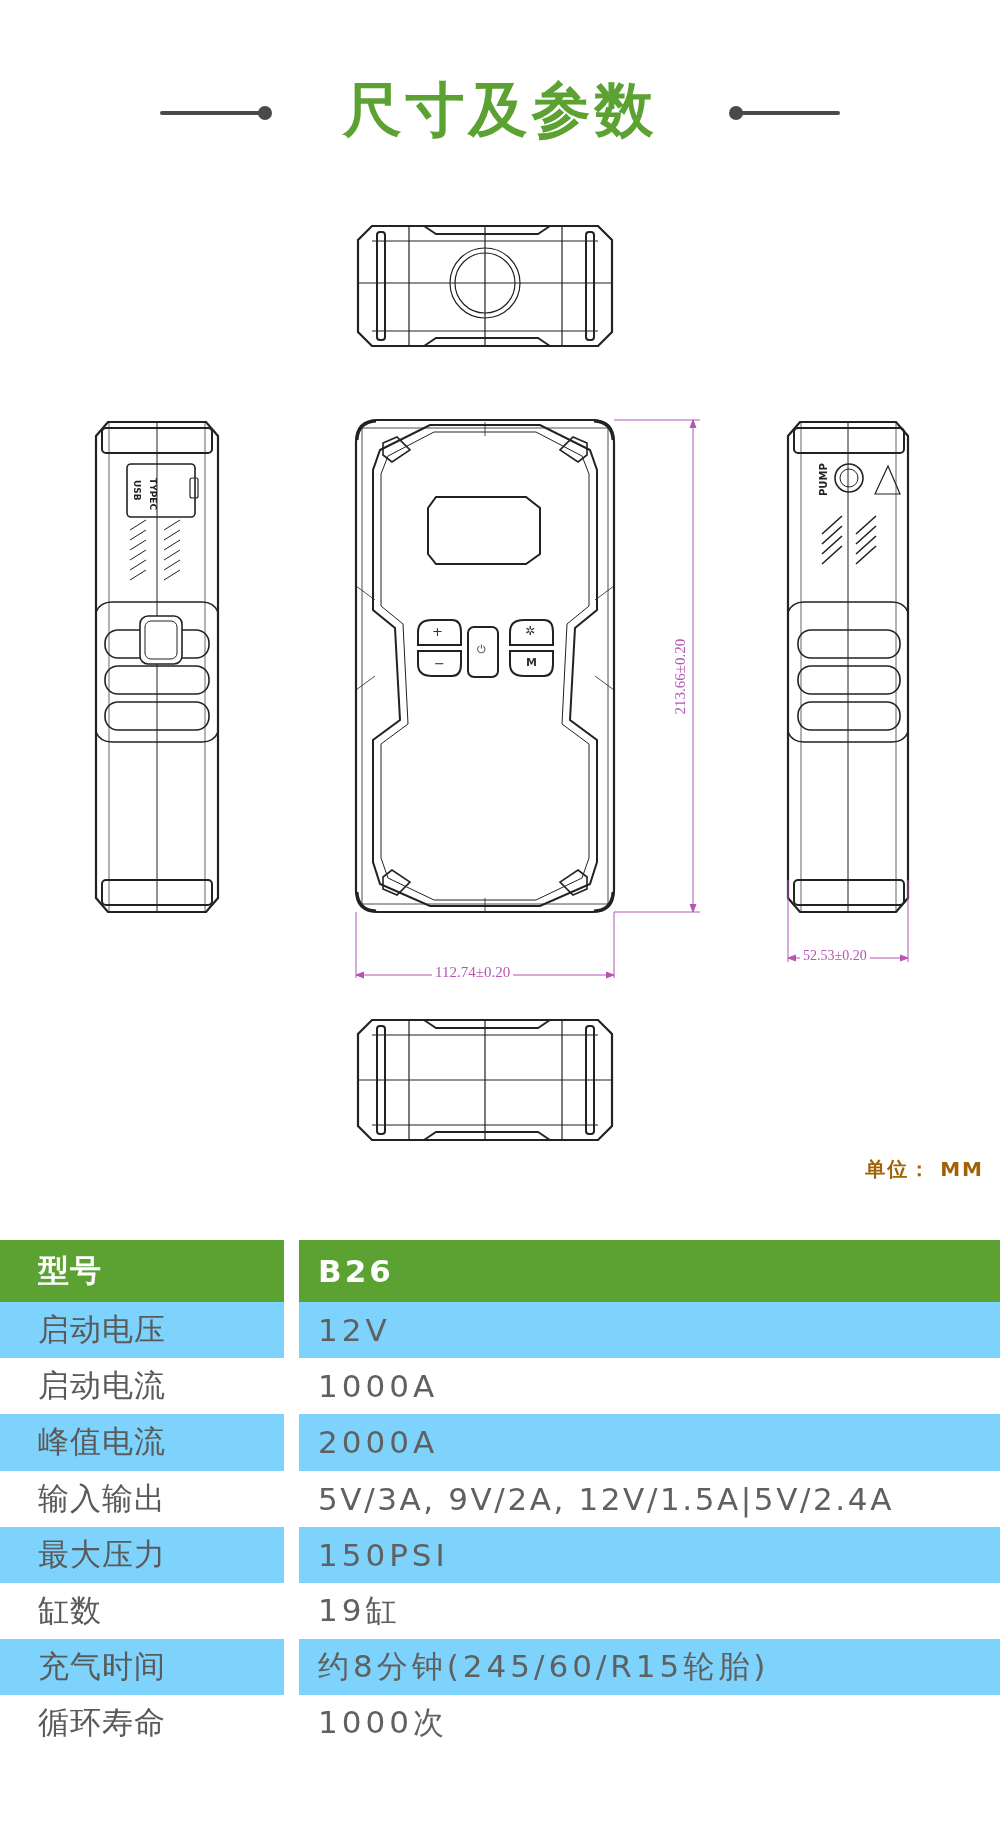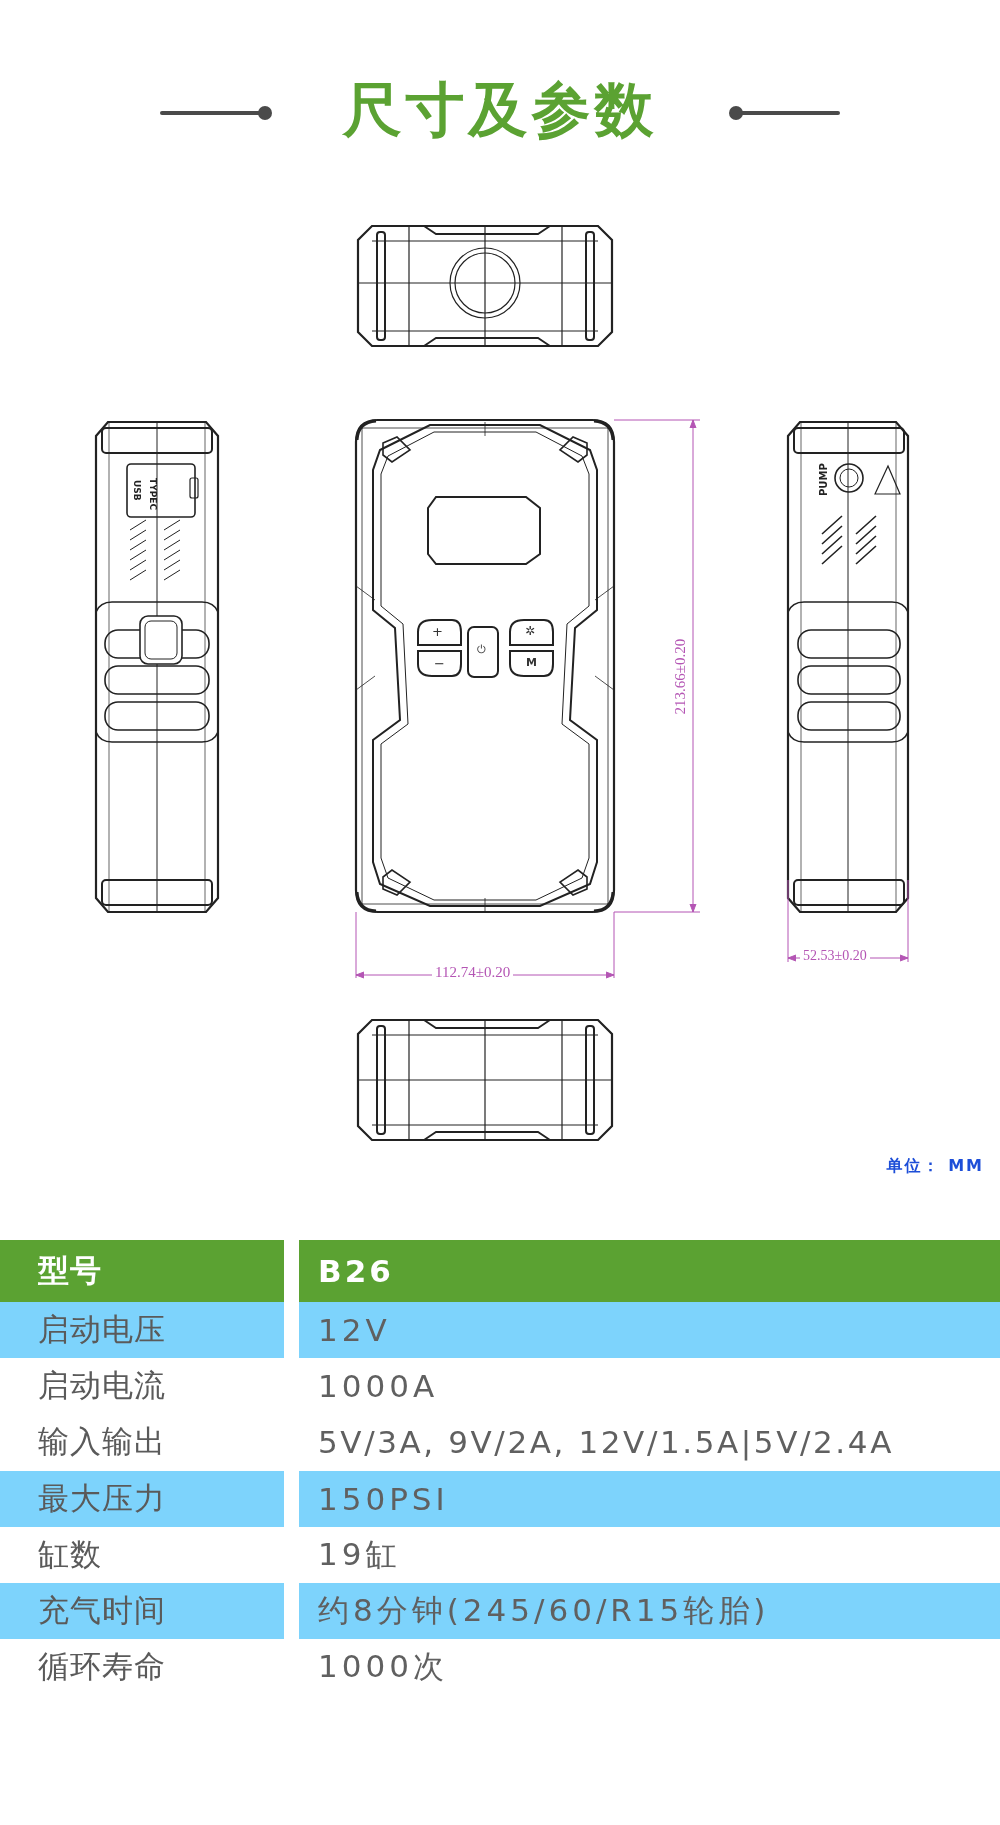--- a/index.html
+++ b/index.html
@@ -15,21 +15,21 @@
   .title-dot.right { left: 729px; }
   .title-text { position: absolute; left: 0; top: 0; width: 1000px; text-align: center; font-size: 59px; font-weight: bold; color: #5ba232; letter-spacing: 4px; line-height: 110px; }
 
   .drawing { position: absolute; left: 0; top: 200px; width: 1000px; height: 960px; }
   .drawing svg { position: absolute; left: 0; top: 0; }
   .dim-label { position: absolute; font-family: "Liberation Serif", "DejaVu Serif", serif; font-size: 15px; color: #b455b4; background: #fff; padding: 0 3px; white-space: nowrap; }
   .dim-w { left: 432px; top: 764px; }
   .dim-d { left: 800px; top: 748px; font-size: 14px; }
   .dim-h { left: 620px; top: 468px; transform: rotate(-90deg); transform-origin: center; width: 120px; text-align: center; }
 
-  .unit { position: absolute; right: 16px; top: 1156px; font-size: 16px; font-weight: bold; color: #1d4ed8; letter-spacing: 2px; }
+  .unit { position: absolute; right: 16px; top: 1156px; font-size: 20px; font-weight: bold; color: #a16207; letter-spacing: 2px; }
 
   .specs { position: absolute; left: 0; top: 1240px; width: 1000px; }
   .row { position: relative; height: 56.2px; width: 1000px; }
   .cell-k, .cell-v { position: absolute; top: 0; height: 100%; display: flex; align-items: center; }
   .cell-k { left: 0; width: 284px; padding-left: 38px; font-size: 31px; letter-spacing: 1px; color: #5a5a5a; }
   .cell-v { left: 299px; width: 821px; padding-left: 19px; font-size: 31px; letter-spacing: 4px; color: #606060; }
   .row.gray .cell-k, .row.gray .cell-v { background: #7dd3fc; }
   .row.head { height: 62px; }
   .row.head .cell-k, .row.head .cell-v { background: #5ba232; color: #ffffff; font-weight: bold; }
   .row.head .cell-v { letter-spacing: 3px; }
@@ -194,20 +194,24 @@
     <div class="cell-v">B26</div>
   </div>
   <div class="row gray">
     <div class="cell-k">启动电压</div>
     <div class="cell-v">12V</div>
   </div>
   <div class="row">
     <div class="cell-k">启动电流</div>
     <div class="cell-v">1000A</div>
   </div>
+  <div class="row gray">
+    <div class="cell-k">峰值电流</div>
+    <div class="cell-v">2000A</div>
+  </div>
   <div class="row">
     <div class="cell-k">输入输出</div>
     <div class="cell-v" style="letter-spacing:2.6px;">5V/3A, 9V/2A, 12V/1.5A|5V/2.4A</div>
   </div>
   <div class="row gray">
     <div class="cell-k">最大压力</div>
     <div class="cell-v">150PSI</div>
   </div>
   <div class="row">
     <div class="cell-k">缸数</div>

